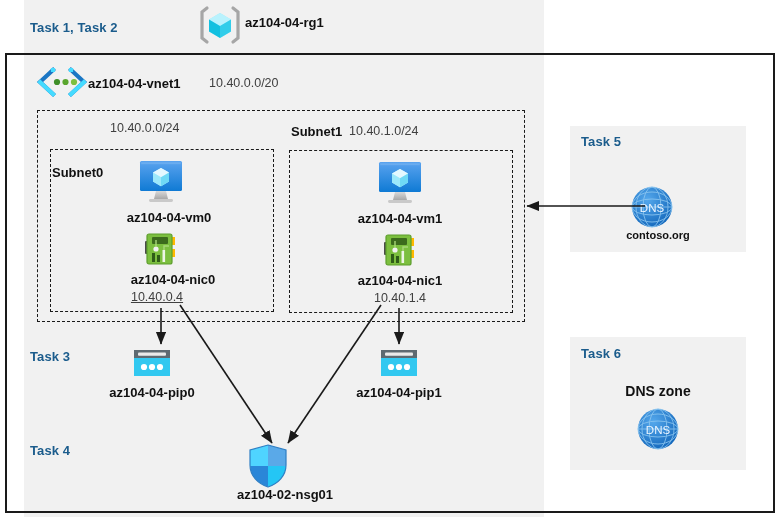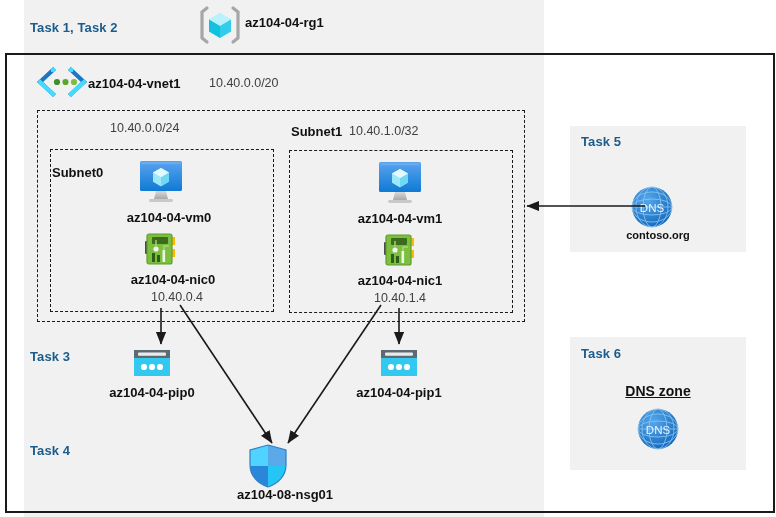--- a/index.html
+++ b/index.html
@@ -160,24 +160,24 @@
       <circle cx="17" cy="20" r="2.6" fill="#f2f2f2"></circle>
       <rect x="13" y="24" width="3" height="9" fill="#2f5c18"></rect>
       <rect x="18" y="26" width="3" height="7" fill="#2f5c18"></rect>
       <rect x="23.5" y="21" width="2.6" height="12" fill="#eef6e6"></rect>
       <path d="M25 21 L25 17 L30 17" fill="none" stroke="#a8d97a" stroke-width="1.4"></path>
       <path d="M17 17.5 L17 11" fill="none" stroke="#a8d97a" stroke-width="1.4"></path>
     </svg>
   </div>
 
   <div class="res-name centered" style="left:161px; top:272px;margin-left:12px;">az104-04-nic0</div>
-  <div class="res-sub centered" style="left:177px; top:290px;">10.40.0.4</div>
+  <div class="res-sub centered" style="left:157px; top:290px;text-decoration:underline;">10.40.0.4</div>
 
   <div class="res-name" style="left:291px; top:124px;">Subnet1</div>
-  <div class="res-sub" style="left:349px; top:124px;">10.40.1.0/32</div>
+  <div class="res-sub" style="left:349px; top:124px;">10.40.1.0/24</div>
 
   <div class="dashed-box" style="left:289px; top:150px; width:224px; height:163px;"></div>
 
   <div class="icon" style="left:400px; top:159px;">
     <svg width="50" height="48" viewBox="0 0 50 48">
       <defs>
         <linearGradient id="vmg1" x1="0" y1="0" x2="0" y2="1">
           <stop offset="0" stop-color="#5aa3ef"></stop>
             <stop offset="1" stop-color="#0f7ad4"></stop>
         </linearGradient>
@@ -260,21 +260,21 @@
       </defs>
       <g clip-path="url(#shclip)">
         <rect x="0" y="0" width="22" height="23" fill="#4fd4ff"></rect>
         <rect x="22" y="0" width="22" height="23" fill="#5aa9e8"></rect>
         <rect x="0" y="23" width="22" height="23" fill="#2a86d8"></rect>
         <rect x="22" y="23" width="22" height="23" fill="#24c6f5"></rect>
       </g>
       <path d="M22 2 L40 7 L40 22 C40 33 32 40.5 22 44 C12 40.5 4 33 4 22 L4 7 Z" fill="none" stroke="#2f7fc4" stroke-width="1.2"></path>
     </svg>
   </div>
-  <div class="res-name centered" style="left:285px; top:487px;">az104-08-nsg01</div>
+  <div class="res-name centered" style="left:285px; top:487px;">az104-02-nsg01</div>
 
   <div class="gray-panel" style="left:570px; top:126px; width:176px; height:126px;"></div>
 
   <div class="task-label" style="left:581px; top:134px;">Task 5</div>
 
 
   <div class="icon" style="left:652px; top:184px;">
     <svg width="46" height="46" viewBox="0 0 46 46">
       <defs>
         <radialGradient id="dnsg0" cx="0.38" cy="0.32" r="0.78">
@@ -293,21 +293,21 @@
       <text x="23" y="27.5" text-anchor="middle" font-family="Liberation Sans, sans-serif" font-size="11.5" fill="#eaf4ff">DNS</text>
     </svg>
   </div>
 
   <div class="res-name centered" style="left:658px; top:229px; font-size:11px;">contoso.org</div>
 
   <div class="gray-panel" style="left:570px; top:337px; width:176px; height:133px;"></div>
 
   <div class="task-label" style="left:581px; top:346px;">Task 6</div>
 
-  <div class="res-name centered" style="left:658px; top:383px; font-size:14px;text-decoration:underline;">DNS zone</div>
+  <div class="res-name centered" style="left:658px; top:383px; font-size:14px;">DNS zone</div>
 
   <div class="icon" style="left:658px; top:406px;">
     <svg width="46" height="46" viewBox="0 0 46 46">
       <defs>
         <radialGradient id="dnsg1" cx="0.38" cy="0.32" r="0.78">
           <stop offset="0" stop-color="#55a8ec"></stop>
             <stop offset="1" stop-color="#0f63b8"></stop>
         </radialGradient>
       </defs>
       <circle cx="23" cy="23" r="20" fill="url(#dnsg1)"></circle>

